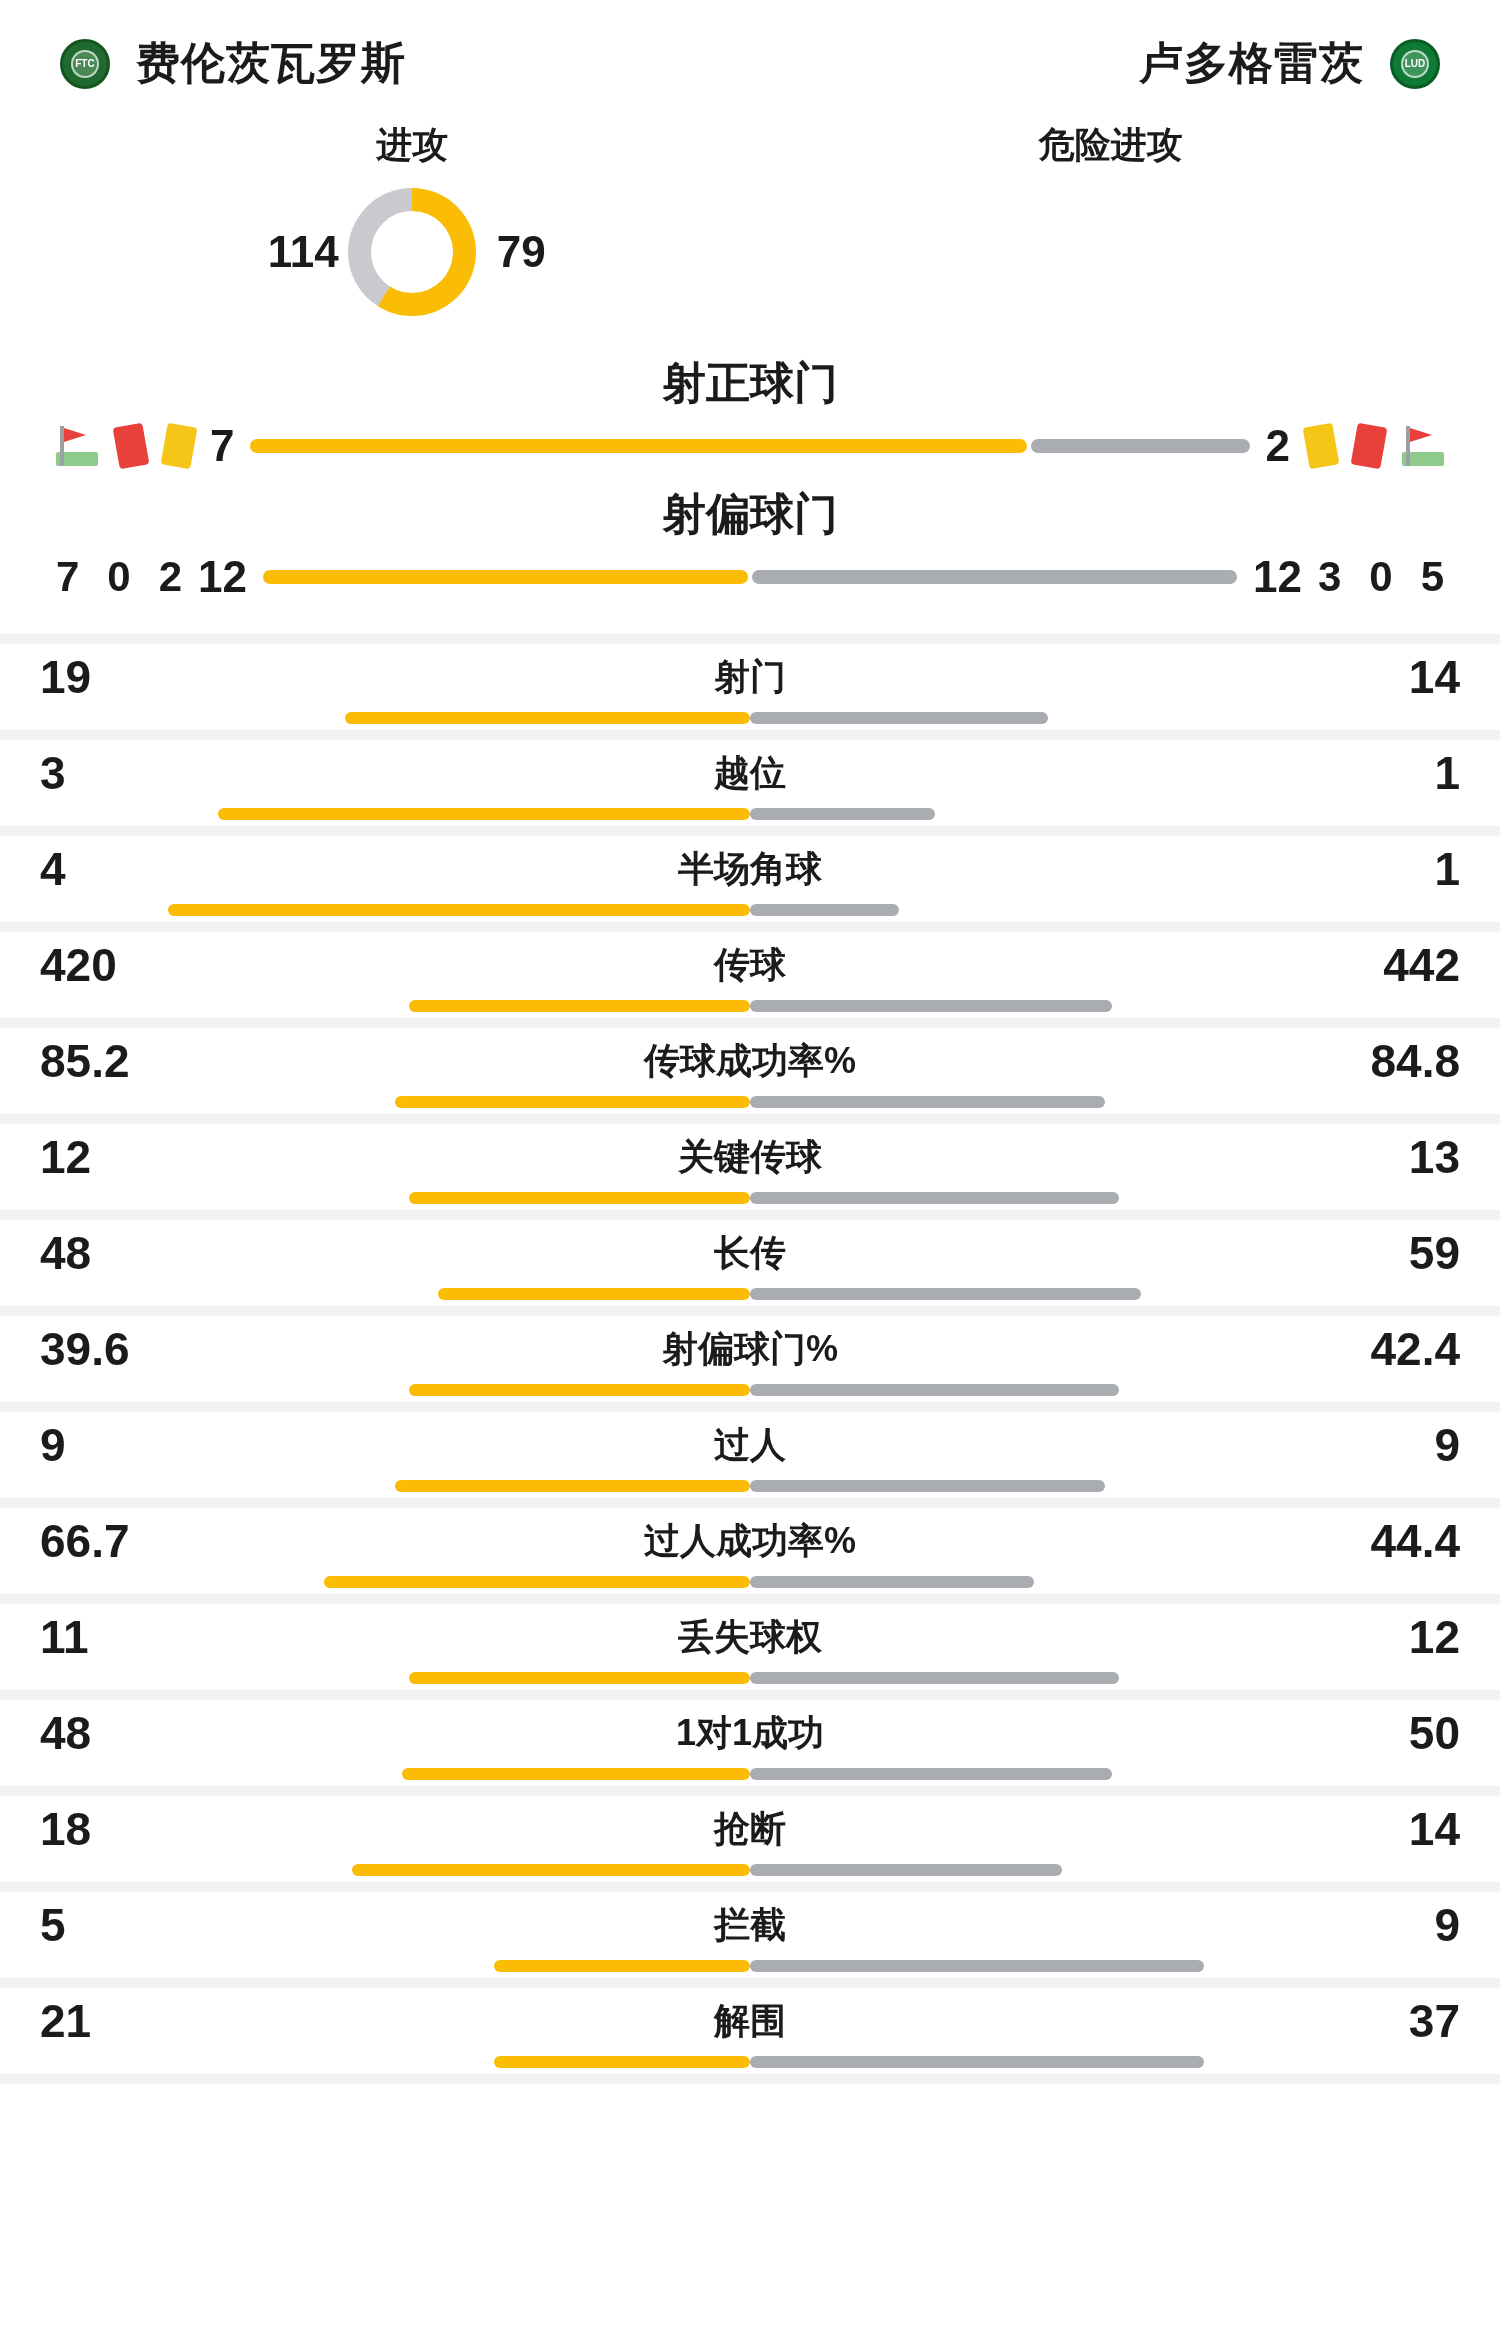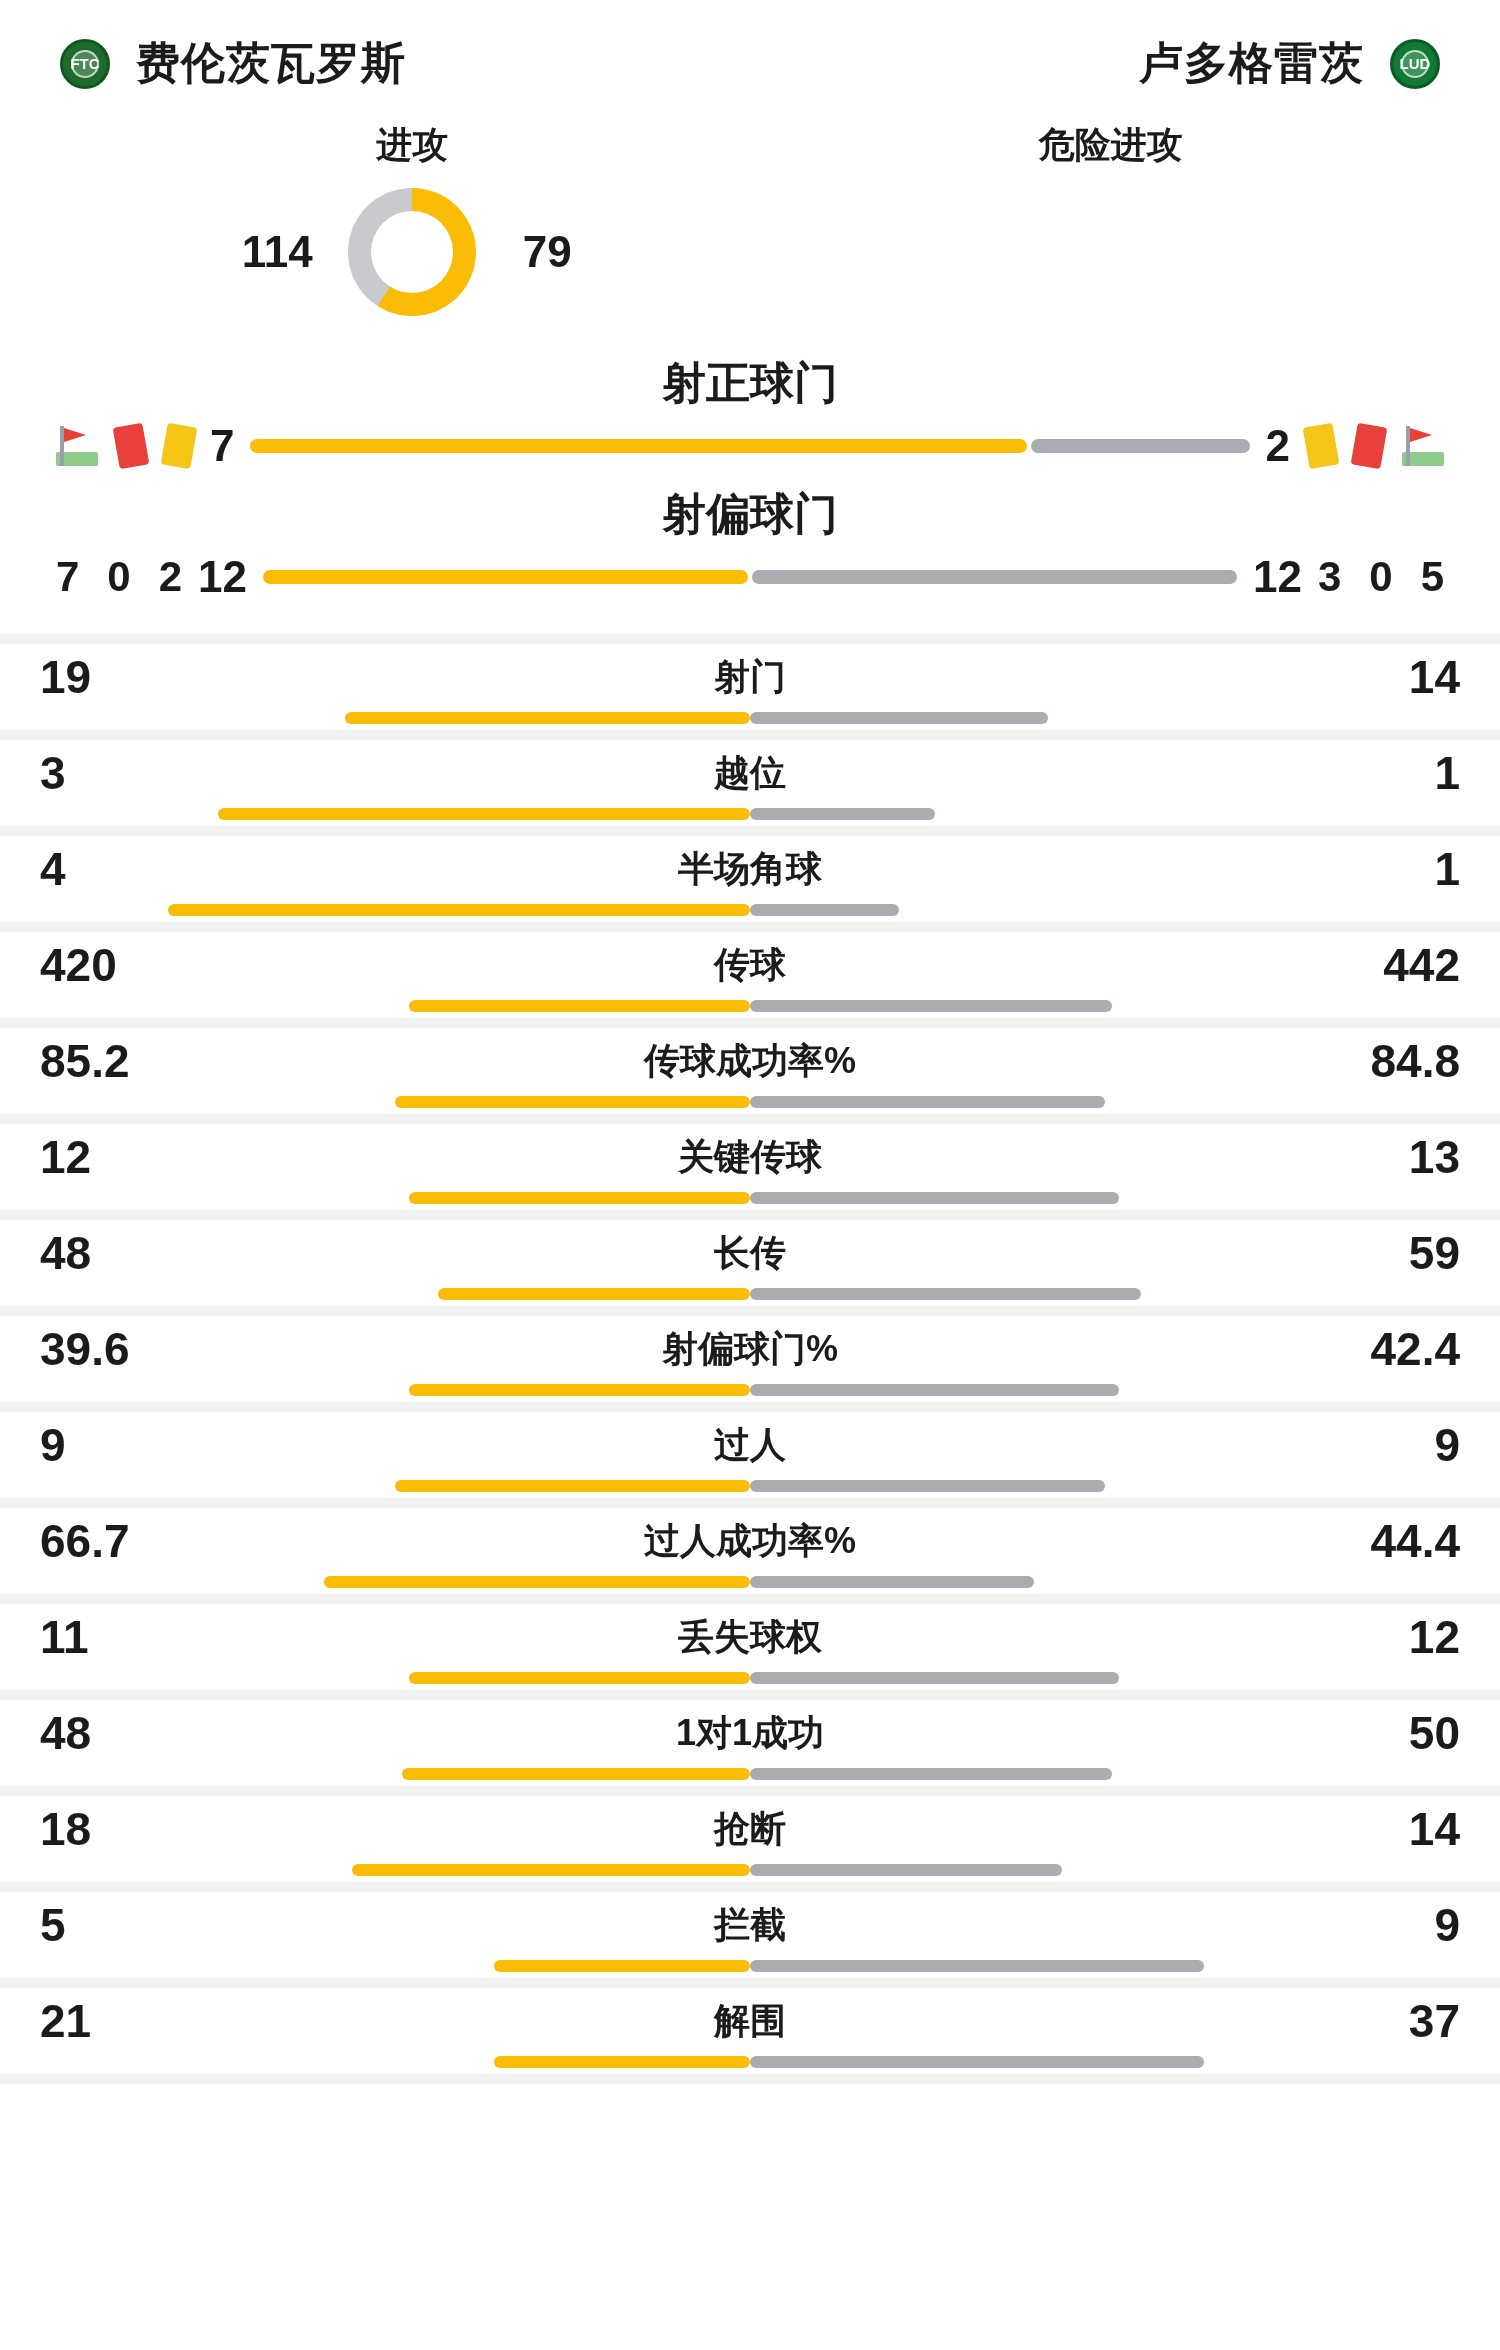--- a/index.html
+++ b/index.html
@@ -34,32 +34,32 @@
     display: flex; align-items: center; justify-content: center;
     flex: 0 0 auto;
   }
   .crest.home { background: #1f6b2f; border: 3px solid #14551f; }
   .crest.away { background: #0f7a33; border: 3px solid #0a5c25; }
   .crest .inner {
     width: 28px; height: 28px; border-radius: 50%;
     background: #ffffff33;
     border: 2px solid #ffffffaa;
     display:flex; align-items:center; justify-content:center;
-    font-size: 15px; color: #fff; font-weight: bold;
+    font-size: 10px; color: #fff; font-weight: bold;
   }
 
   
   .donut-row {
     display: flex;
     justify-content: space-around;
     padding: 10px 40px 20px 63px;
   }
   .donut-block { display: flex; flex-direction: column; align-items: center; width: 33%; }
   .donut-title { font-size: 36px; font-weight: bold; margin-bottom: 18px; }
-  .donut-line { display: flex; align-items: center; gap: 26px; }
+  .donut-line { display: flex; align-items: center; }
   .donut-val { font-size: 44px; font-weight: bold; min-width: 90px; text-align: center; }
   .donut {
     width: 128px; height: 128px; border-radius: 50%;
     position: relative;
     flex: 0 0 auto;
   }
   .donut::after {
     content: "";
     position: absolute;
     left: 50%; top: 50%;

